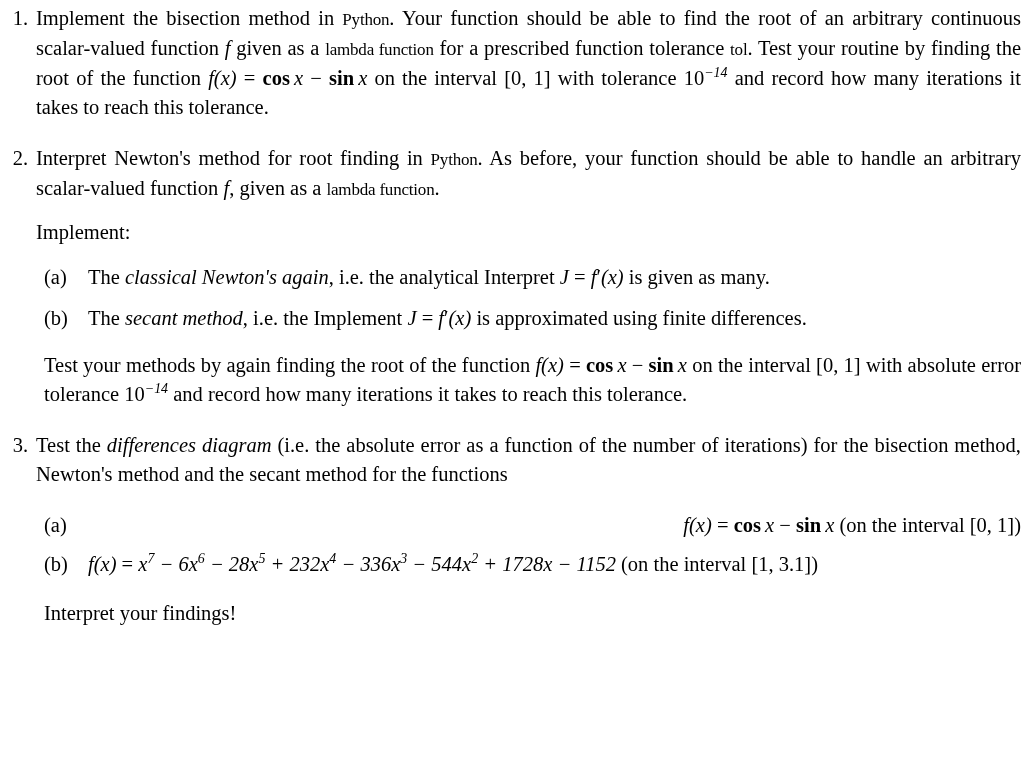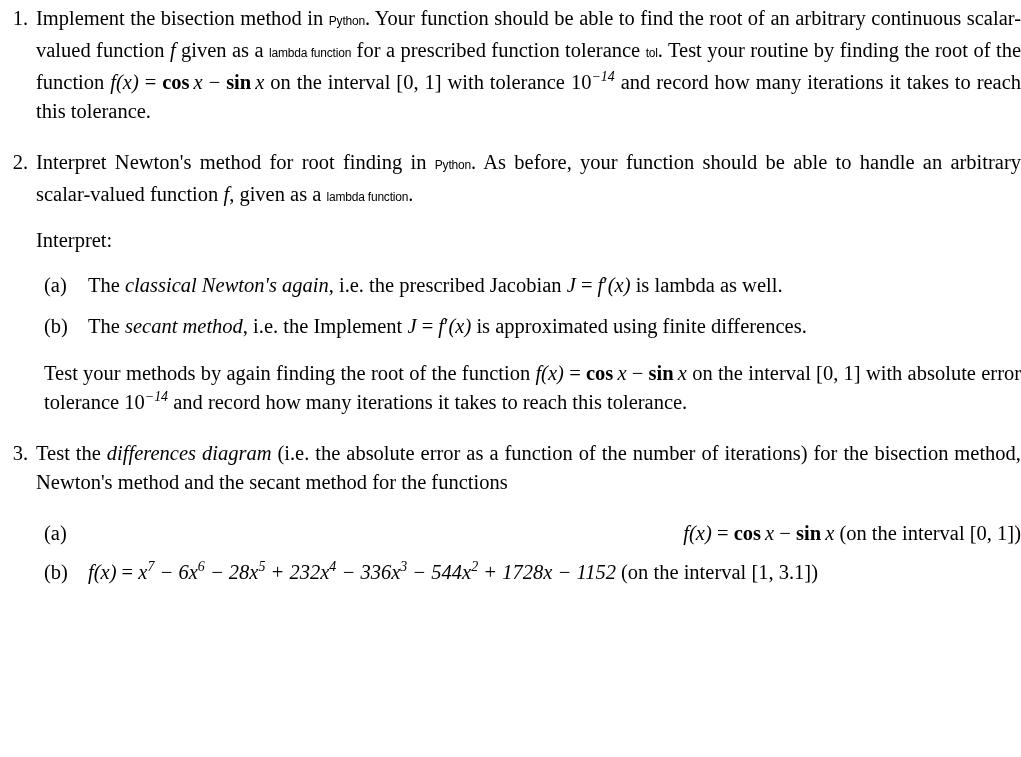--- a/index.html
+++ b/index.html
@@ -77,22 +77,22 @@
   }
   .indent-block {
     padding-left: 0px;
   }
   .sub-indent {
     padding-left: 8px;
   }
 
   
   .mono {
-    font-family: Liberation Sans, sans-serif;
-    font-size: 12px;
+    font-family: Liberation Serif, serif;
+    font-size: 17px;
     letter-spacing: -0.2px;
   }
   .it { font-style: italic; }
   .mi { font-style: italic; font-family: "Liberation Serif", serif; }
   .mathtext { font-family: "Liberation Serif", serif; }
   .op { font-style: normal; font-weight: bold; }
   sup {
     font-size: 0.68em;
     vertical-align: super;
     line-height: 0;
@@ -112,25 +112,25 @@
       <div class="body">
         <p class="para"><span>Implement the bisection method in </span><span class="mono">Python</span><span>. Your function should be able to find the root of an arbitrary continuous scalar-valued function </span><span class="mi">f</span><span> given as a </span><span class="mono">lambda function</span><span> for a prescribed function tolerance </span><span class="mono">tol</span><span>. Test your routine by finding the root of the function </span><span class="eq"><span class="mi">f</span><span class="mi">(x)</span><span> = </span><span class="op">cos</span> <span class="mi">x</span><span> − </span><span class="op">sin</span> <span class="mi">x</span></span><span> on the interval </span><span class="nowrap">[0, 1]</span><span> with tolerance </span><span class="nowrap"><span>10</span><sup>−14</sup></span><span> and record how many iterations it takes to reach this tolerance.</span></p>
       </div>
     </li>
 
     <li class="item" style="margin-top:22px;">
       <div class="num">2.</div>
       <div class="body">
         <p class="para"><span>Interpret Newton's method for root finding in </span><span class="mono">Python</span><span>. As before, your function should be able to handle an arbitrary scalar-valued function </span><span class="mi">f</span><span>, given as a </span><span class="mono">lambda function</span><span>.</span></p>
 
-        <p class="para gap-sm">Interpret:</p>
+        <p class="para gap-sm">Implement:</p>
 
         <div class="sub sub-indent" style="margin-top:16px;">
           <div class="lab">(a)</div>
-          <div class="txt"><span>The </span><span class="it">classical Newton's again</span><span>, i.e. the prescribed Jacobian </span><span class="eq"><span class="mi">J</span><span> = </span><span class="mi">f</span><span>′</span><span class="mi">(x)</span></span><span> is lambda as well.</span></div>
+          <div class="txt"><span>The </span><span class="it">classical Newton's again</span><span>, i.e. the analytical Interpret </span><span class="eq"><span class="mi">J</span><span> = </span><span class="mi">f</span><span>′</span><span class="mi">(x)</span></span><span> is given as many.</span></div>
         </div>
 
         <div class="sub sub-indent">
           <div class="lab">(b)</div>
           <div class="txt"><span>The </span><span class="it">secant method</span><span>, i.e. the Implement </span><span class="eq"><span class="mi">J</span><span> = </span><span class="mi">f</span><span>′</span><span class="mi">(x)</span></span><span> is approximated using finite differences.</span></div>
         </div>
 
         <p class="para indent-block" style="margin-top:18px; padding-left:8px;"><span>Test your methods by again finding the root of the function </span><span class="eq"><span class="mi">f</span><span class="mi">(x)</span><span> = </span><span class="op">cos</span> <span class="mi">x</span><span> − </span><span class="op">sin</span> <span class="mi">x</span></span><span> on the interval </span><span class="nowrap">[0, 1]</span><span> with absolute error tolerance </span><span class="nowrap"><span>10</span><sup>−14</sup></span><span> and record how many iterations it takes to reach this tolerance.</span></p>
       </div>
     </li>
@@ -143,17 +143,18 @@
         <div class="sub sub-indent" style="margin-top:22px;">
           <div class="lab">(a)</div>
           <div class="txt" style="text-align:right;"><span class="eq"><span class="mi">f</span><span class="mi">(x)</span><span> = </span><span class="op">cos</span> <span class="mi">x</span><span> − </span><span class="op">sin</span> <span class="mi">x</span></span><span> (on the interval </span><span class="nowrap">[0, 1]</span><span>)</span></div>
         </div>
 
         <div class="sub sub-indent" style="margin-top:10px;">
           <div class="lab">(b)</div>
           <div class="txt" style="text-align:left;"><span class="eq"><span class="mi">f</span><span class="mi">(x)</span><span> = </span><span class="mi">x</span><sup>7</sup><span class="mathtext"><span style="font-style:italic;"> − 6x</span></span><sup>6</sup><span style="font-style:italic;"> − 28x</span><sup>5</sup><span style="font-style:italic;"> + 232x</span><sup>4</sup><span style="font-style:italic;"> − 336x</span><sup>3</sup><span style="font-style:italic;"> − 544x</span><sup>2</sup><span style="font-style:italic;"> + 1728x − 1152</span></span><span> (on the interval </span><span class="nowrap">[1, 3.1]</span><span>)</span></div>
         </div>
 
+        <p class="para indent-block" style="margin-top:20px; padding-left:8px;">Interpret your findings!</p>
       </div>
     </li>
 
   </ol>
 </div>
 
 </body></html>

